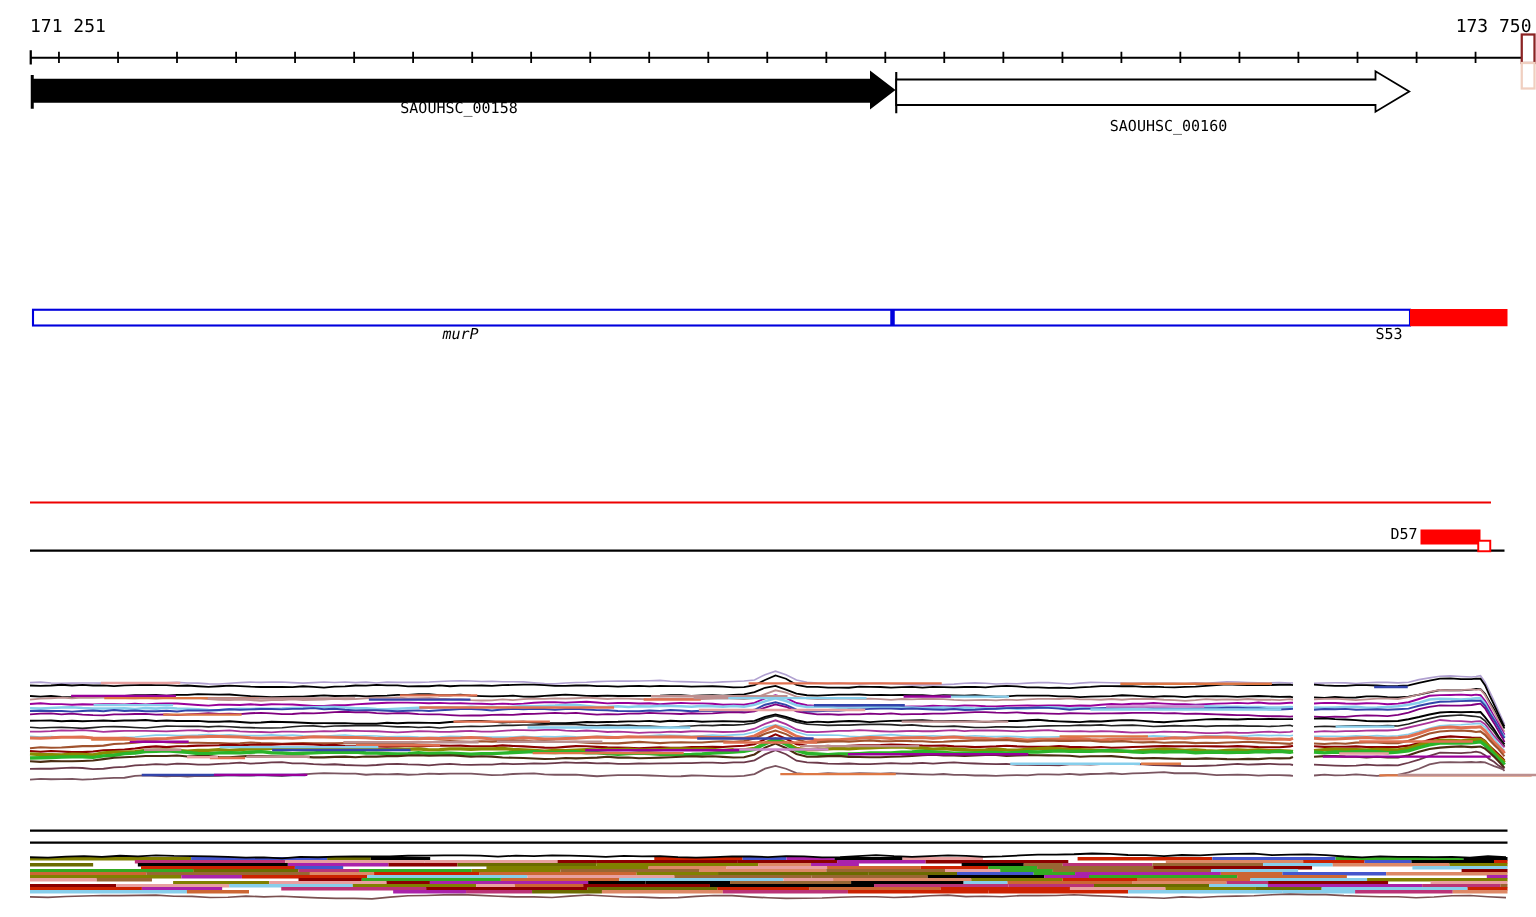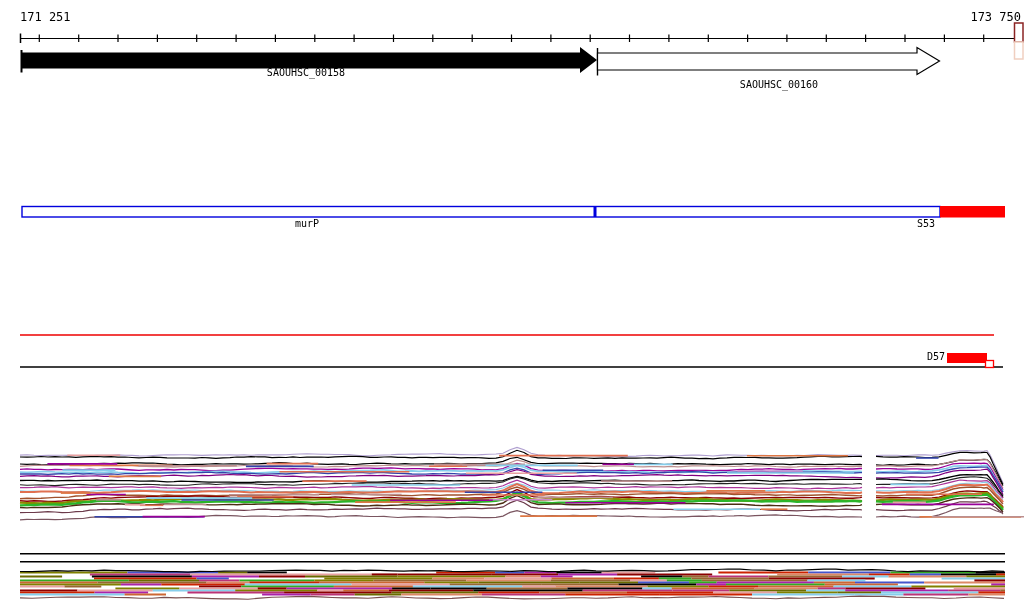--- a/index.html
+++ b/index.html
@@ -338,16 +338,16 @@
         <polyline points="20,597.9 32,598.2 44,597.7 56,597.3 68,597.0 80,597.1 92,596.9 104,596.8 116,597.5 128,597.6 140,598.3 152,598.2 164,597.4 176,597.9 188,597.5 200,598.1 212,598.6 224,598.9 236,598.9 248,599.2 260,598.1 272,597.2 284,597.0 296,596.6 308,596.4 320,596.9 332,597.5 344,597.9 356,597.9 368,598.3 380,597.4 392,596.7 404,597.3 416,598.0 428,598.1 440,598.6 452,598.4 464,597.6 476,597.0 488,597.1 500,597.9 512,598.5 524,598.9 536,598.8 548,598.7 560,598.2 572,597.8 584,597.8 596,598.3 608,597.9 620,597.2 632,596.8 644,597.7 656,597.5 668,597.8 680,597.1 692,597.1 704,597.0 716,596.5 728,597.1 740,597.5 752,598.1 764,598.3 776,598.8 788,597.9 800,598.3 812,597.7 824,597.4 836,597.2 848,596.5 860,596.1 872,596.4 884,596.4 896,597.1 908,597.5 920,597.8 932,597.8 944,598.5 956,598.0 968,597.2 980,597.0 992,597.8 1004,598.4" fill="none" stroke="#7a5050" stroke-width="1.1"></polyline>
       </g>
   </svg>
 
   <div class="lbl num" style="left:20px;top:11px;">171 251</div>
   <div class="lbl num" style="right:3px;top:11px;">173 750</div>
 
   <div class="lbl feat ctr" style="left:306px;top:67px;">SAOUHSC_00158</div>
   <div class="lbl feat ctr" style="left:765px;top:79px;margin-left:14px;">SAOUHSC_00160</div>
 
-  <div class="lbl feat ctr" style="left:307px;top:218px;">murP</div>
+  <div class="lbl feat ctr" style="left:307px;top:218px;font-style:italic;">murP</div>
   <div class="lbl feat ctr" style="left:926px;top:218px;">S53</div>
   <div class="lbl feat rgt" style="left:945px;top:351px;">D57</div>
 </div>
 
 </body></html>

